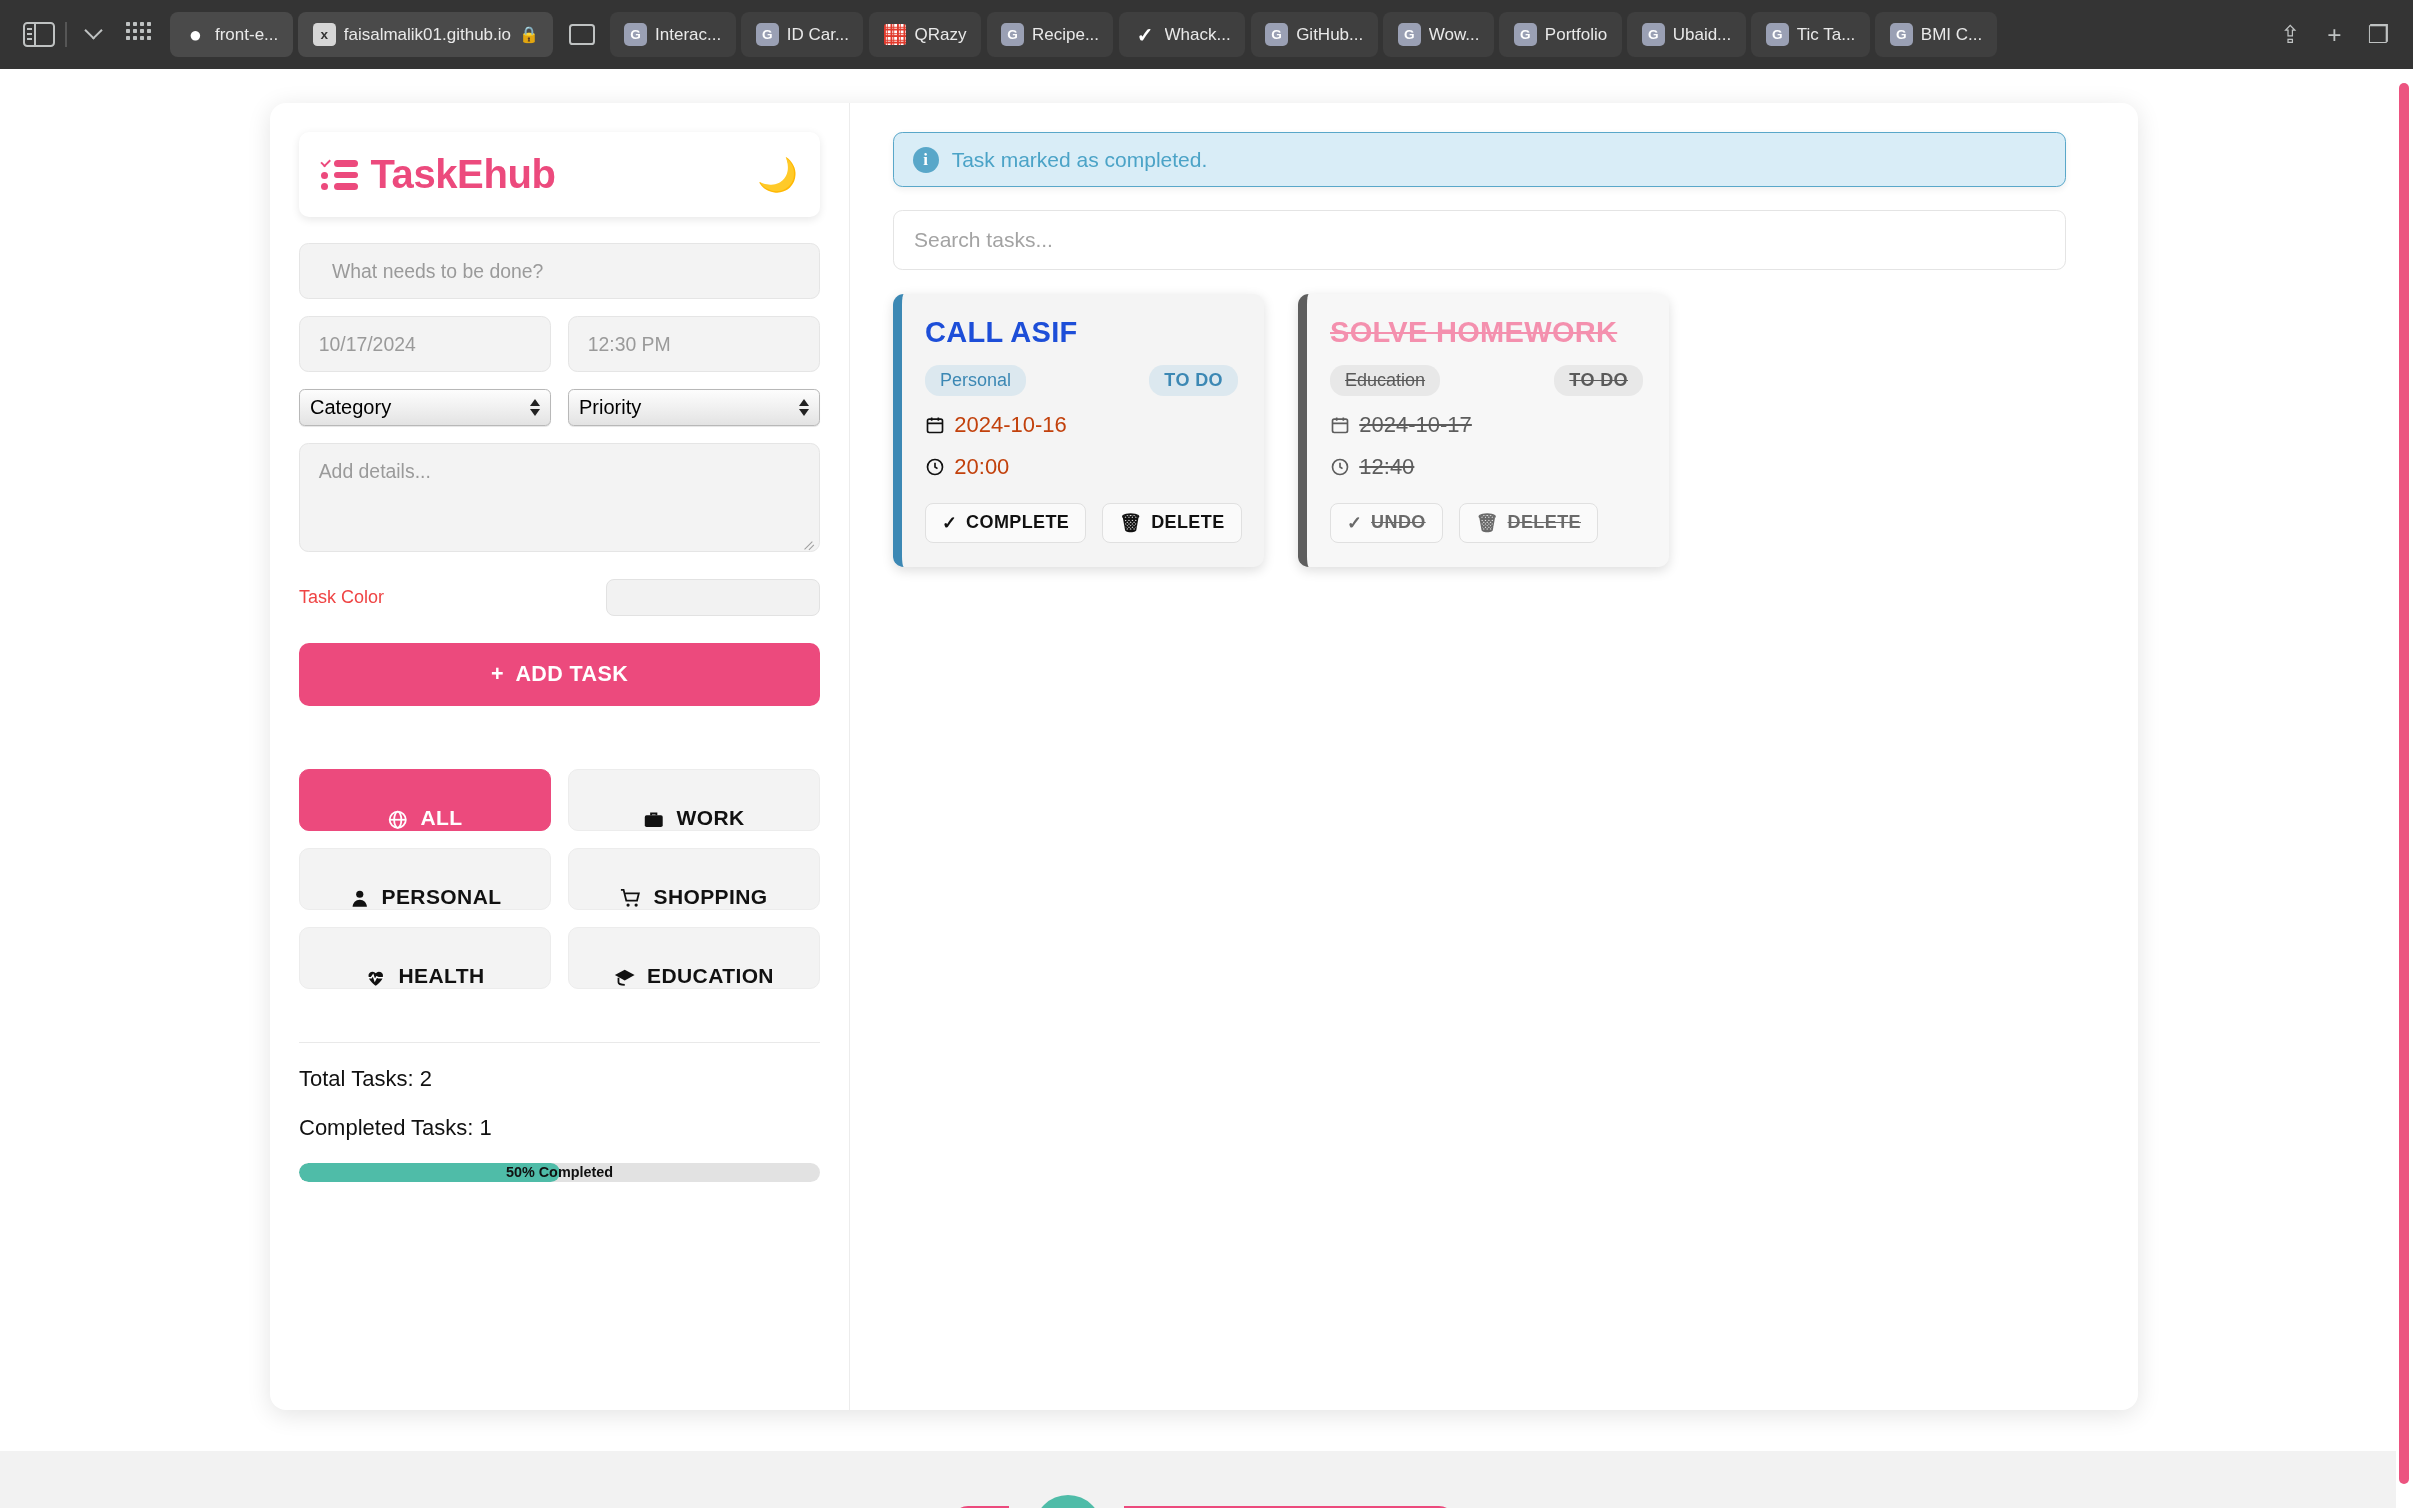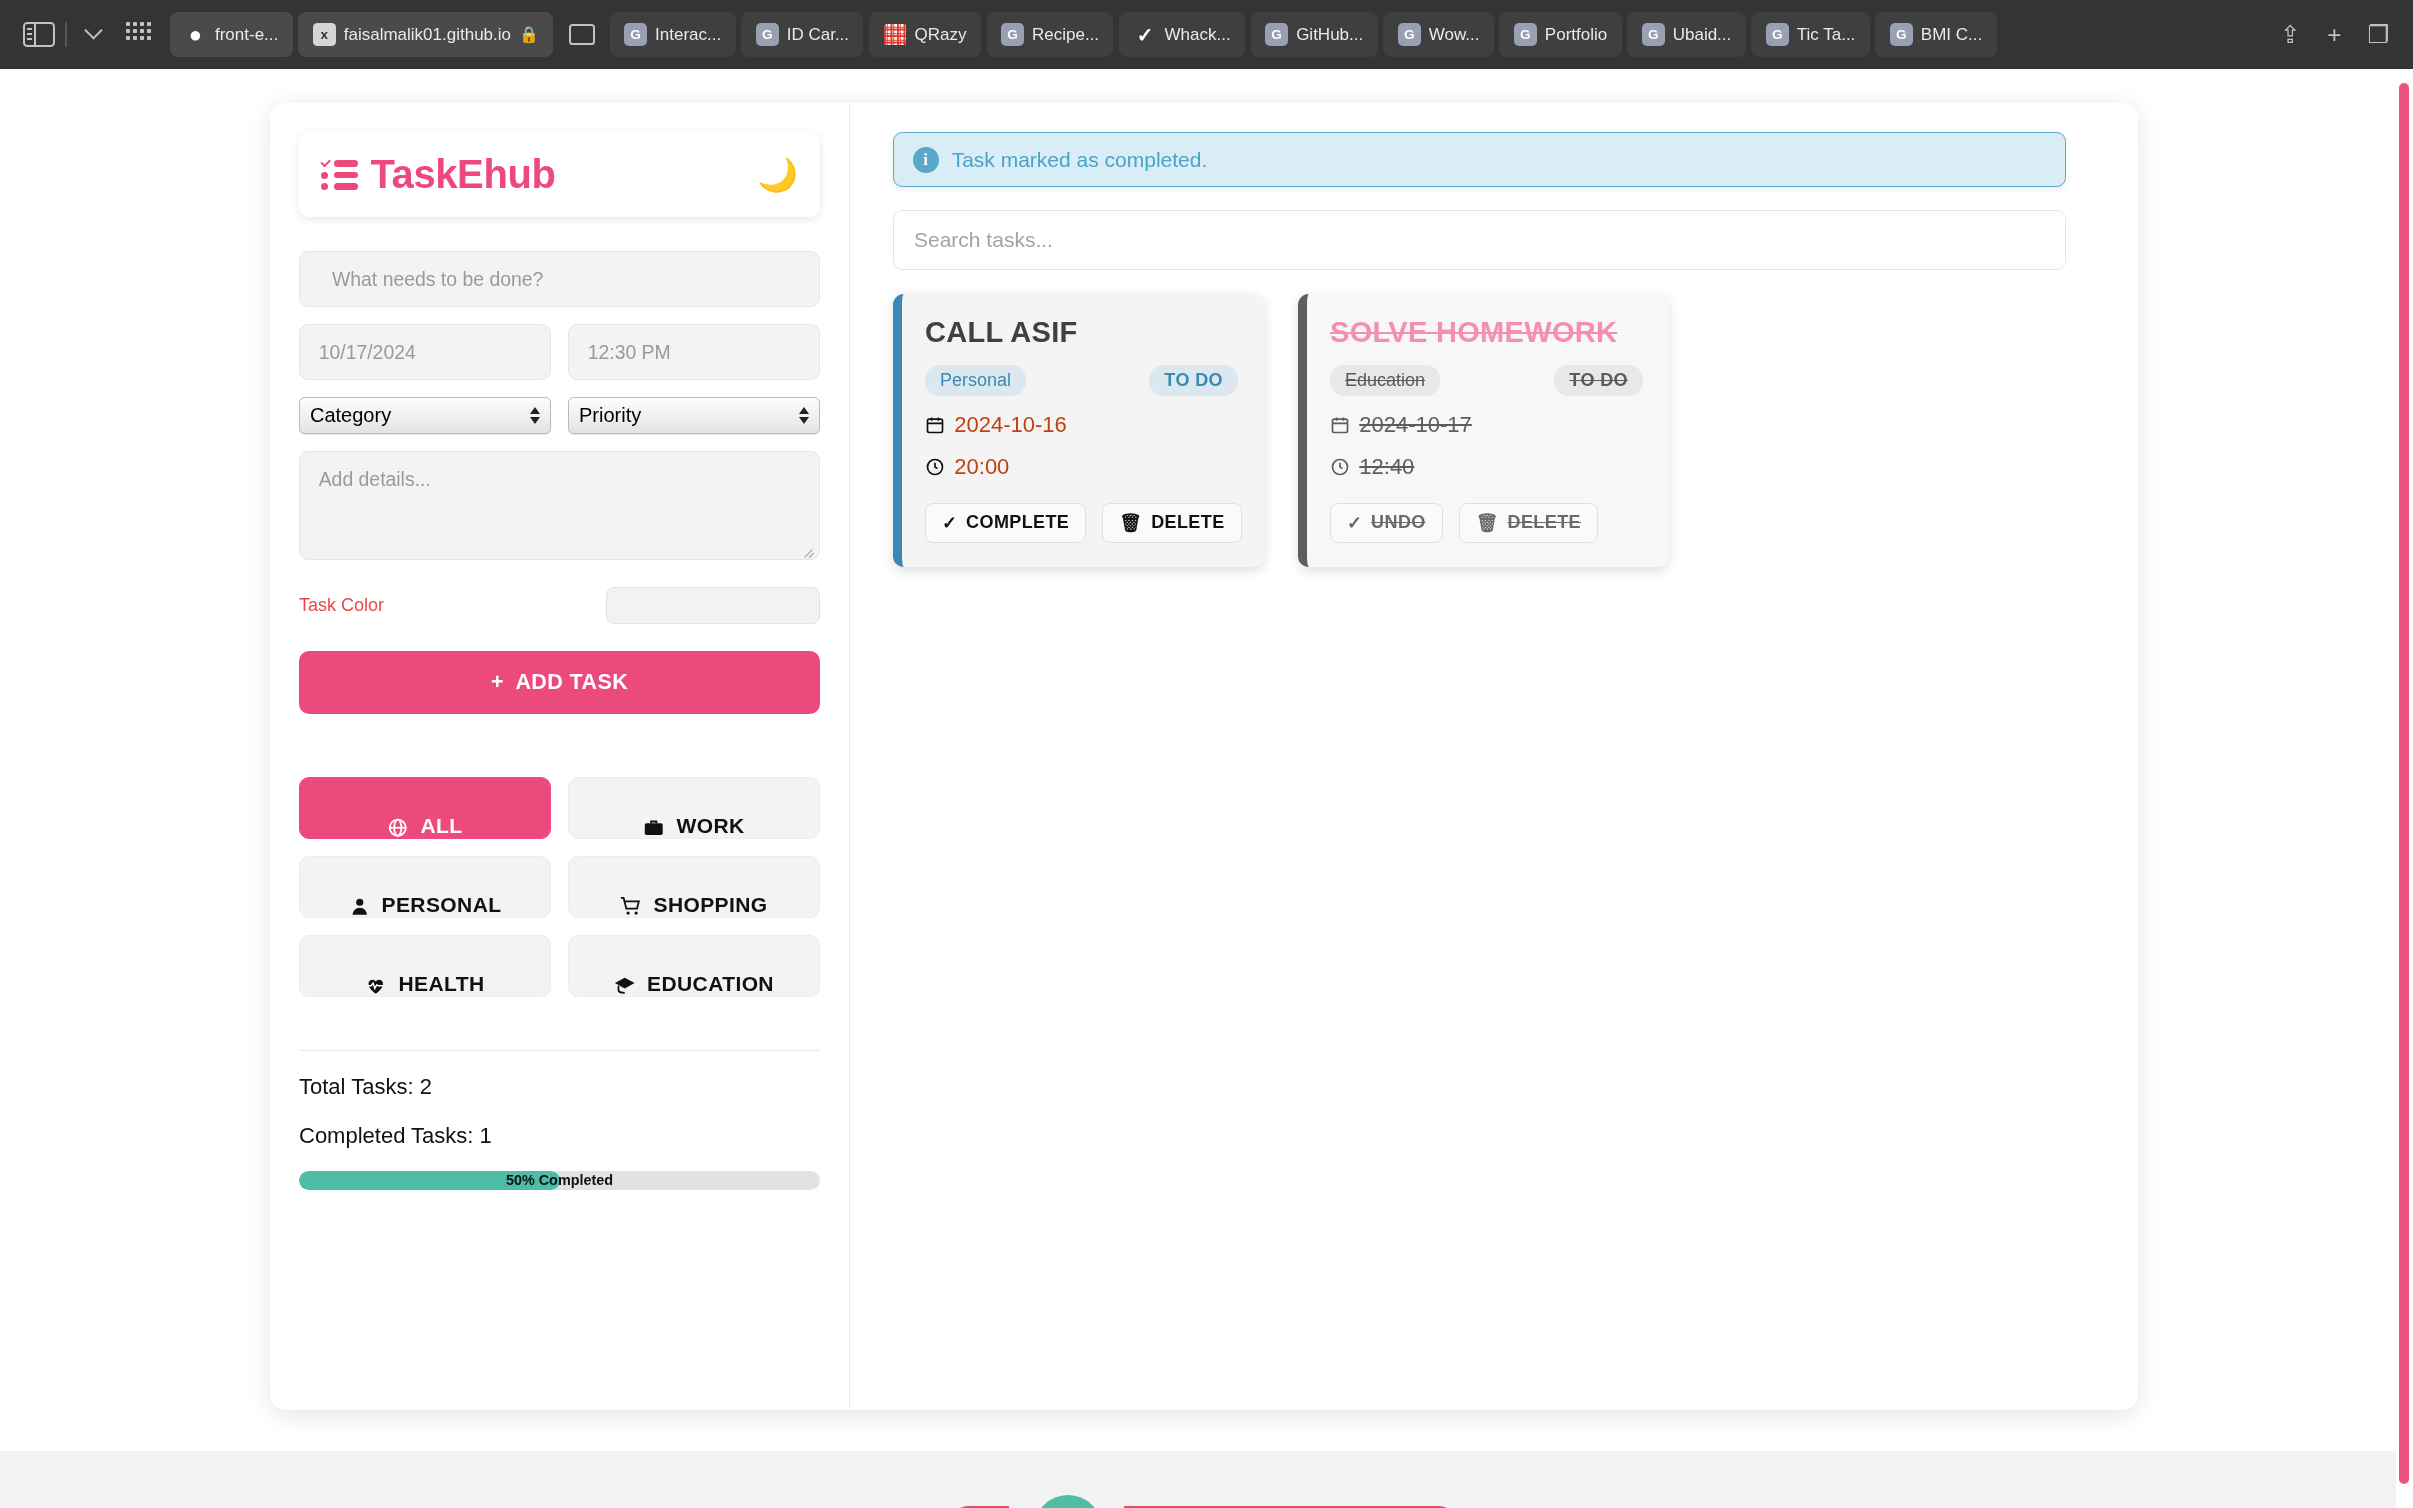--- a/index.html
+++ b/index.html
@@ -124,21 +124,21 @@
   .logo-icon .dot.d3 { top: 25px; }
   .logo-text { font-size: 40px; font-weight: bold; color: #ec4a7d; letter-spacing: -0.4px; }
   .moon { font-size: 33px; color: #111; line-height: 1; }
 
   .field {
     width: 100%; background: #f3f3f3; border: 1.4px solid #e5e5e5;
     border-radius: 9.3px; font-size: 19.4px; color: #9a9a9a;
     padding: 0 18.7px; height: 56px; display: flex; align-items: center;
     font-family: "Liberation Sans", sans-serif;
   }
-  .mt40 { margin-top: 34px; padding-left: 32px; }
+  .mt40 { margin-top: 26px; padding-left: 32px; }
   .row2 { display: flex; gap: 17px; margin-top: 17px; }
   .row2 > * { flex: 1; }
   .selects { display: flex; gap: 17px; margin-top: 17px; }
   .nativesel {
     flex: 1; height: 37px; border-radius: 5.7px;
     background: linear-gradient(180deg,#fdfdfd 0%, #f0f0f0 52%, #e3e3e3 100%);
     border: 0.7px solid #b8b8b8; display: flex; align-items: center;
     padding: 0 10px; font-size: 20px; color: #000;
     justify-content: space-between; box-shadow: 0 0.7px 0.7px rgba(0,0,0,0.10);
   }
@@ -204,21 +204,21 @@
   }
 
   .cards { display: flex; gap: 34px; margin-top: 24.4px; }
   .task {
     width: 371px; background: #f4f4f4; border-radius: 10.8px;
     border-left: 9.3px solid #3c88b4;
     box-shadow: 0 3.6px 11.5px rgba(0,0,0,0.13);
     padding: 21.5px 26px 24.4px 23px;
   }
   .task.done { border-left-color: #5e5e5e; background: #f7f7f7; }
-  .task-title { font-size: 29px; font-weight: bold; color: #404040; letter-spacing: 0.3px; }
+  .task-title { font-size: 29px; font-weight: bold; color: #1d4ed8; letter-spacing: 0.3px; }
   .task.done .task-title { color: #f490ae; text-decoration: line-through; text-decoration-thickness: 2.2px; }
   .task-meta { display: flex; align-items: center; justify-content: space-between; margin-top: 16px; }
   .pill { background: #dce8ef; color: #3c88b4; font-size: 18px; border-radius: 14.4px; padding: 5px 15px; }
   .pill.status { font-weight: bold; letter-spacing: 0.4px; }
   .task.done .pill { background: #e8e8e8; color: #5a5a5a; text-decoration: line-through; }
   .task-line { display: flex; align-items: center; gap: 9.3px; margin-top: 16px; font-size: 22px; color: #c2410c; }
   .task.done .task-line { color: #5d5d5d; }
   .task.done .task-line .lt { text-decoration: line-through; }
   .task-actions { display: flex; gap: 16px; margin-top: 23px; }
   .tbtn {

